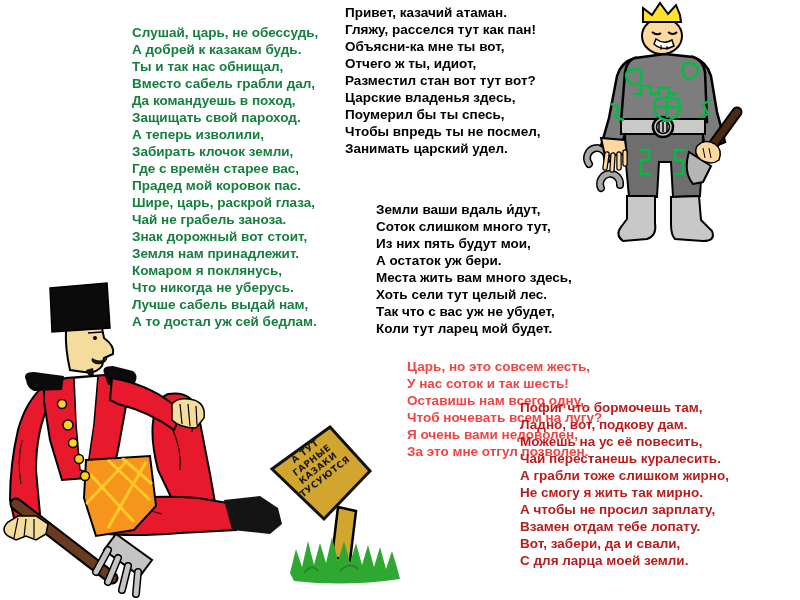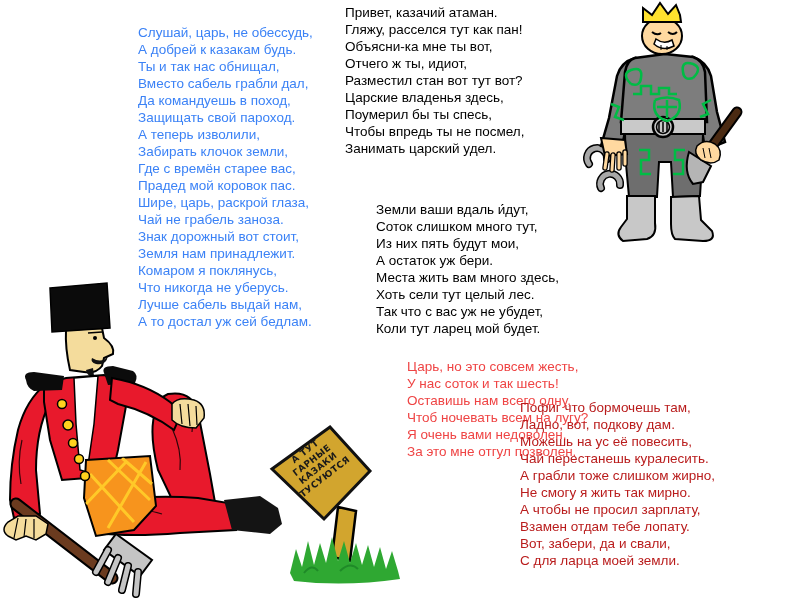--- a/index.html
+++ b/index.html
@@ -6,35 +6,36 @@
   body{
     width:800px;height:600px;position:relative;overflow:hidden;
     background:#FFFFFF;
     font-family:"Liberation Sans",sans-serif;
   }
   .speech{
     position:absolute;
     font-size:13.5px;line-height:17px;
     white-space:pre-line;
     width:250px;
+    font-weight:bold;
   }
   .fig{position:absolute}
   .sign-text{
     position:absolute;left:274px;top:442px;width:88px;height:52px;
     transform:rotate(-38deg);
     font-family:"DejaVu Sans",sans-serif;
     font-size:9px;line-height:10.5px;font-weight:bold;
     letter-spacing:.5px;text-align:center;color:#1A1A1A;
     white-space:pre-line;
   }
 </style>
 </head>
 <body>
 
-<div class="speech" style="left: 138px; top: 24px; color: #3b82f6;">Слушай, царь, не обессудь,
+<div class="speech" style="left: 132px; top: 24px; color: #15803d;">Слушай, царь, не обессудь,
 А добрей к казакам будь.
 Ты и так нас обнищал,
 Вместо сабель грабли дал,
 Да командуешь в поход,
 Защищать свой пароход.
 А теперь изволили,
 Забирать клочок земли,
 Где с времён старее вас,
 Прадед мой коровок пас.
 Шире, царь, раскрой глаза,

